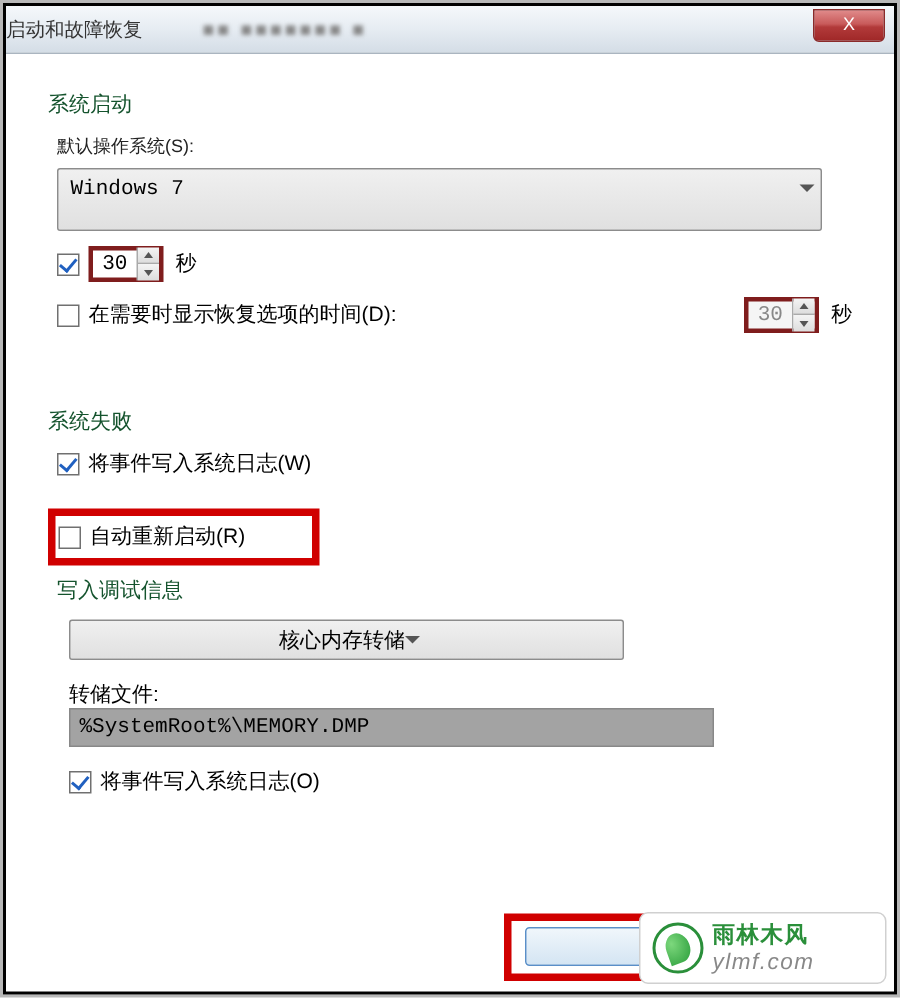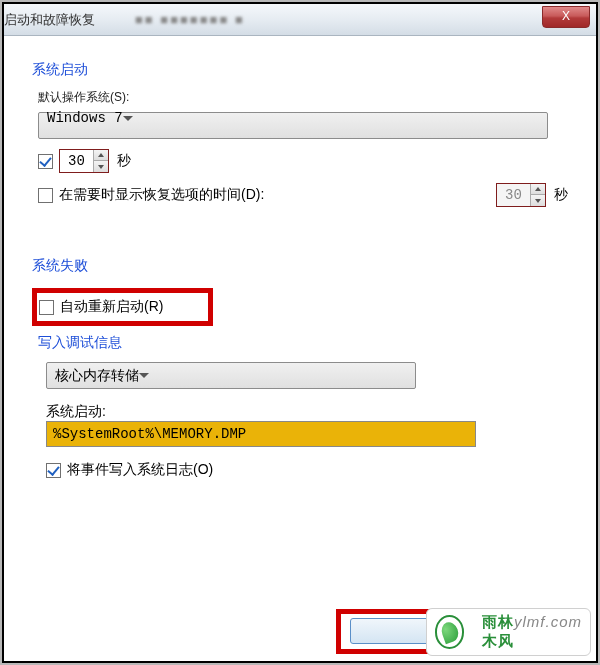--- a/index.html
+++ b/index.html
@@ -55,60 +55,60 @@
     text-align: center;
     line-height: 18px;
     font-size: 12px;
   }
   .content-area {
     padding: 20px 28px 0 28px;
     position: relative;
   }
   .section-label {
     font-size: 14px;
-    color: #1d4ed8;
+    color: #14532d;
     margin-bottom: 10px;
     margin-top: 5px;
   }
   .sub-label {
     font-size: 12px;
     color: #222;
     margin-bottom: 6px;
     margin-left: 6px;
   }
   .dropdown {
     width: 510px;
-    height: 27px;
+    height: 42px;
     background: linear-gradient(to bottom, #f0f0f0, #e0e0e0);
     border: 1px solid #8c8c8c;
     border-radius: 2px;
     margin-left: 6px;
     display: flex;
     align-items: center;
-    justify-content: flex-start;
+    justify-content: space-between;
     padding: 0 4px 15px 8px;
     font-family: "Courier New", monospace;
     font-size: 14px;
   }
   .dropdown-arrow {
     width: 0; height: 0;
     border-left: 5px solid transparent;
     border-right: 5px solid transparent;
     border-top: 5px solid #555;
   }
   .dropdown2 {
     width: 370px;
     height: 27px;
     background: linear-gradient(to bottom, #f0f0f0, #e0e0e0);
     border: 1px solid #8c8c8c;
     border-radius: 2px;
     margin-left: 14px;
     display: flex;
     align-items: center;
-    justify-content: flex-start;
+    justify-content: center;
     padding: 0 4px 0 8px;
     font-size: 14px;
   }
   .row {
     display: flex;
     align-items: center;
     margin-top: 10px;
     margin-left: 6px;
   }
   .checkbox {
@@ -133,21 +133,21 @@
     border-width: 0 2px 2px 0;
     transform: rotate(40deg);
   }
   .row-label {
     font-size: 14px;
     flex: 1;
   }
   .spinner {
     width: 50px;
     height: 24px;
-    border: 1px solid #7f1d1d;
+    border: 3px solid #7f1d1d;
     background: #fff;
     display: flex;
     align-items: center;
     font-family: "Courier New", monospace;
     font-size: 14px;
   }
   .spinner.disabled {
     color: #888;
     background: #f5f5f5;
   }
@@ -171,30 +171,30 @@
   .spinner-btn:first-child { border-bottom: 1px solid #aaa; }
   .tri-up { width:0;height:0;border-left:3px solid transparent;border-right:3px solid transparent;border-bottom:4px solid #555; }
   .tri-down { width:0;height:0;border-left:3px solid transparent;border-right:3px solid transparent;border-top:4px solid #555; }
   .unit { margin-left: 8px; font-size: 14px; }
   .highlight-box {
     border: 5px solid #d00000;
     padding: 5px 45px 5px 2px;
     display: inline-flex;
     align-items: center;
     margin-left: 0px;
-    margin-top: 3px;
+    margin-top: 21px;
   }
   .section-failure {
     margin-top: 50px;
   }
   .text-input {
     width: 430px;
     height: 26px;
     border: 1px solid #888;
-    background: #eab308;
+    background: #a3a3a3;
     margin-left: 14px;
     padding: 0 6px;
     font-family: "Courier New", monospace;
     font-size: 14px;
     display: flex;
     align-items: center;
   }
   .label-indent {
     margin-left: 14px;
     margin-top: 14px;
@@ -245,21 +245,21 @@
     justify-content: center;
     margin-right: 6px;
     position: relative;
   }
   .wm-leaf {
     width: 16px; height: 20px;
     background: radial-gradient(ellipse at 30% 30%, #7dd87d, #2a9d3a);
     border-radius: 50% 50% 50% 0;
     transform: rotate(-20deg);
   }
-  .wm-text { display: flex; flex-direction: row; text-align: right; }
+  .wm-text { display: flex; flex-direction: column; }
   .wm-title { font-size: 15px; font-weight: bold; color: #2a8f3a; letter-spacing: 1px; }
   .wm-url { font-size: 15px; color: #888; letter-spacing: 1px; font-style: italic; }
 </style>
 </head>
 <body>
 
 <div class="outer-border">
   <div class="titlebar">
     <span class="title-text">启动和故障恢复</span>
     <span class="title-blur">■■ ■■■■■■■ ■</span>
@@ -306,34 +306,38 @@
               <div class="tri-down"></div>
             </div>
         </div>
       </div>
       <span class="unit">秒</span>
     </div>
 
     <div class="section-failure">
       <div class="section-label">系统失败</div>
 
+      <div class="row" style="margin-top:4px;">
+        <span class="checkbox checked"></span>
+        <span class="row-label">将事件写入系统日志(W)</span>
+      </div>
 
       <div class="highlight-box">
         <span class="checkbox"></span>
         <span class="row-label">自动重新启动(R)</span>
       </div>
 
       <div class="section-label" style="margin-top:8px;margin-left:6px;">写入调试信息</div>
 
       <div class="dropdown2">
         <span>核心内存转储</span>
         <span class="dropdown-arrow"></span>
       </div>
 
-      <div class="label-indent">系统启动:</div>
+      <div class="label-indent">转储文件:</div>
       <div class="text-input">
         <span>%SystemRoot%\MEMORY.DMP</span>
       </div>
 
       <div class="row" style="margin-left:14px;margin-top:14px;">
         <span class="checkbox checked"></span>
         <span class="row-label">将事件写入系统日志(O)</span>
       </div>
     </div>
 

